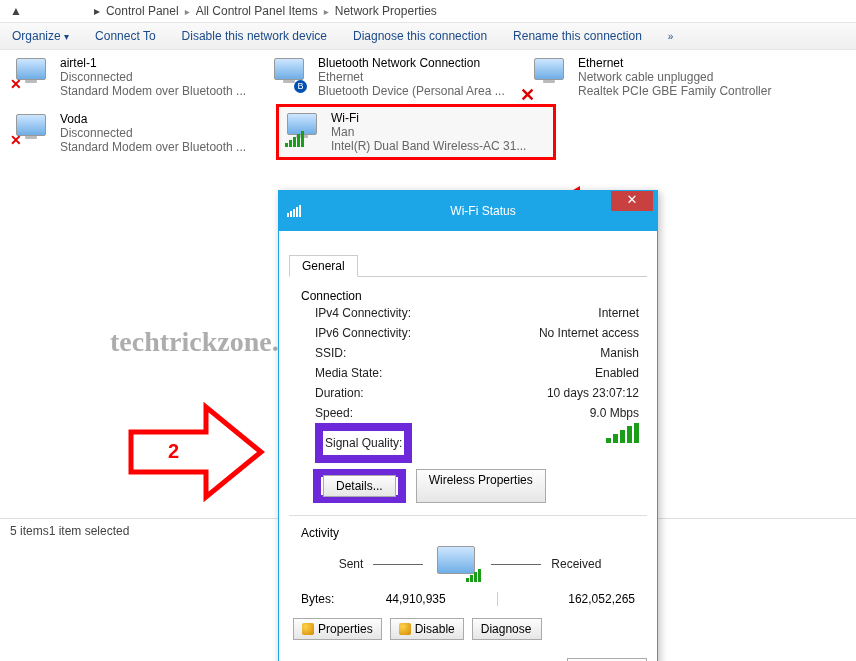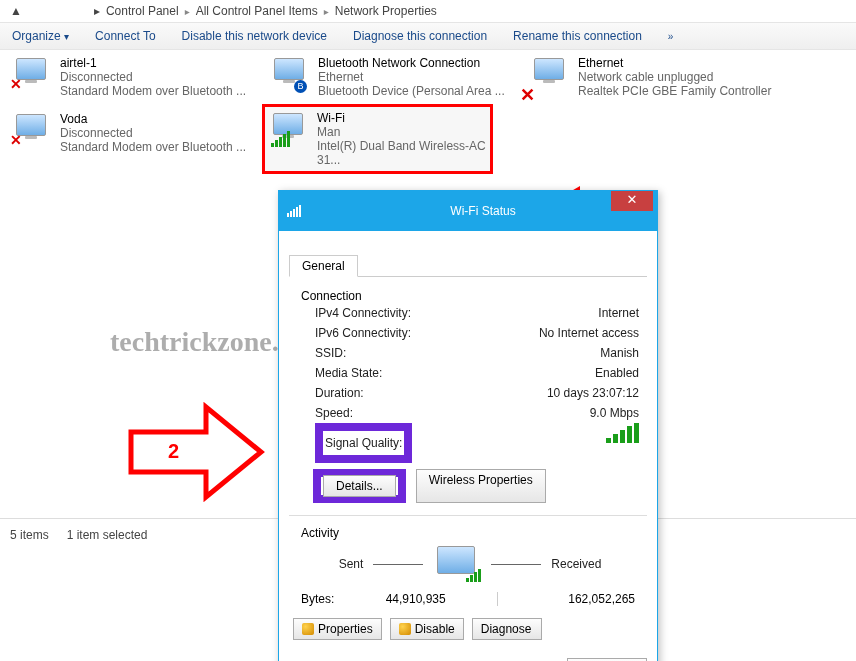--- a/index.html
+++ b/index.html
@@ -21,21 +21,21 @@
   .conn-lines .l1 { color:#000; }
   .conn-lines .l2, .conn-lines .l3 { color:#666; }
 
   .overlay-x { position:absolute; color:#d00; font-weight:bold; font-size:14px; }
   .overlay-bt { position:absolute; width:13px; height:13px; border-radius:50%; background:#0050b5; color:#fff; font-size:9px; line-height:13px; text-align:center; }
 
   .wifi-sel { border:3px solid red; padding:4px 4px; background:#f7f7f7; }
   .sigbars { position:absolute; bottom:2px; left:2px; display:flex; gap:1px; align-items:flex-end; }
   .sigbars i { width:3px; background:#1a9e1a; display:block; }
 
-  .statusbar { position:absolute; bottom:0; left:0; right:0; height:24px; border-top:1px solid #ddd; display:flex; align-items:flex-end; padding:0 10px; gap:18px; color:#444; }
+  .statusbar { position:absolute; bottom:0; left:0; right:0; height:24px; border-top:1px solid #ddd; display:flex; align-items:center; padding:0 10px; color:#444; }
 
   
   .arrow1 { position:absolute; left:556px; top:138px; }
   .arrow1 .shaft { width:50px; height:16px; border:3px solid red; border-left:none; position:absolute; left:22px; top:4px; }
   .arrow1 .head { width:0; height:0; border-top:14px solid transparent; border-bottom:14px solid transparent; border-right:24px solid red; position:absolute; left:0; top:-2px; }
   .arrow1 .headin { width:0; height:0; border-top:9px solid transparent; border-bottom:9px solid transparent; border-right:16px solid #fff; position:absolute; left:7px; top:3px; }
   .arrow1 .lbl { position:absolute; left:80px; top:2px; color:red; font-size:18px; font-weight:bold; }
 
   .arrow2 { position:absolute; left:126px; top:352px; }
   .arrow2 svg { width:140px; height:100px; }
@@ -137,21 +137,21 @@
         <div class="monitor"></div>
       </div>
     <div class="conn-lines">
       <div class="l1">Bluetooth Network Connection</div>
       <div class="l2">Ethernet</div>
       <div class="l3">Bluetooth Device (Personal Area ...</div>
     </div>
     <span class="overlay-bt" style="left:26px; top:26px;">B</span>
   </div>
 
-  <div class="conn wifi-sel" style="left:262px; top:54px; width:231px;">
+  <div class="conn wifi-sel" style="left:276px; top:54px; width:280px;">
     <div class="ico">
       <div class="monitor"></div>
       <div class="sigbars">
           <i style="height:4px"></i>
           <i style="height:7px"></i>
           <i style="height:10px"></i>
           <i style="height:13px"></i>
           <i style="height:16px"></i>
         </div>
     </div>

